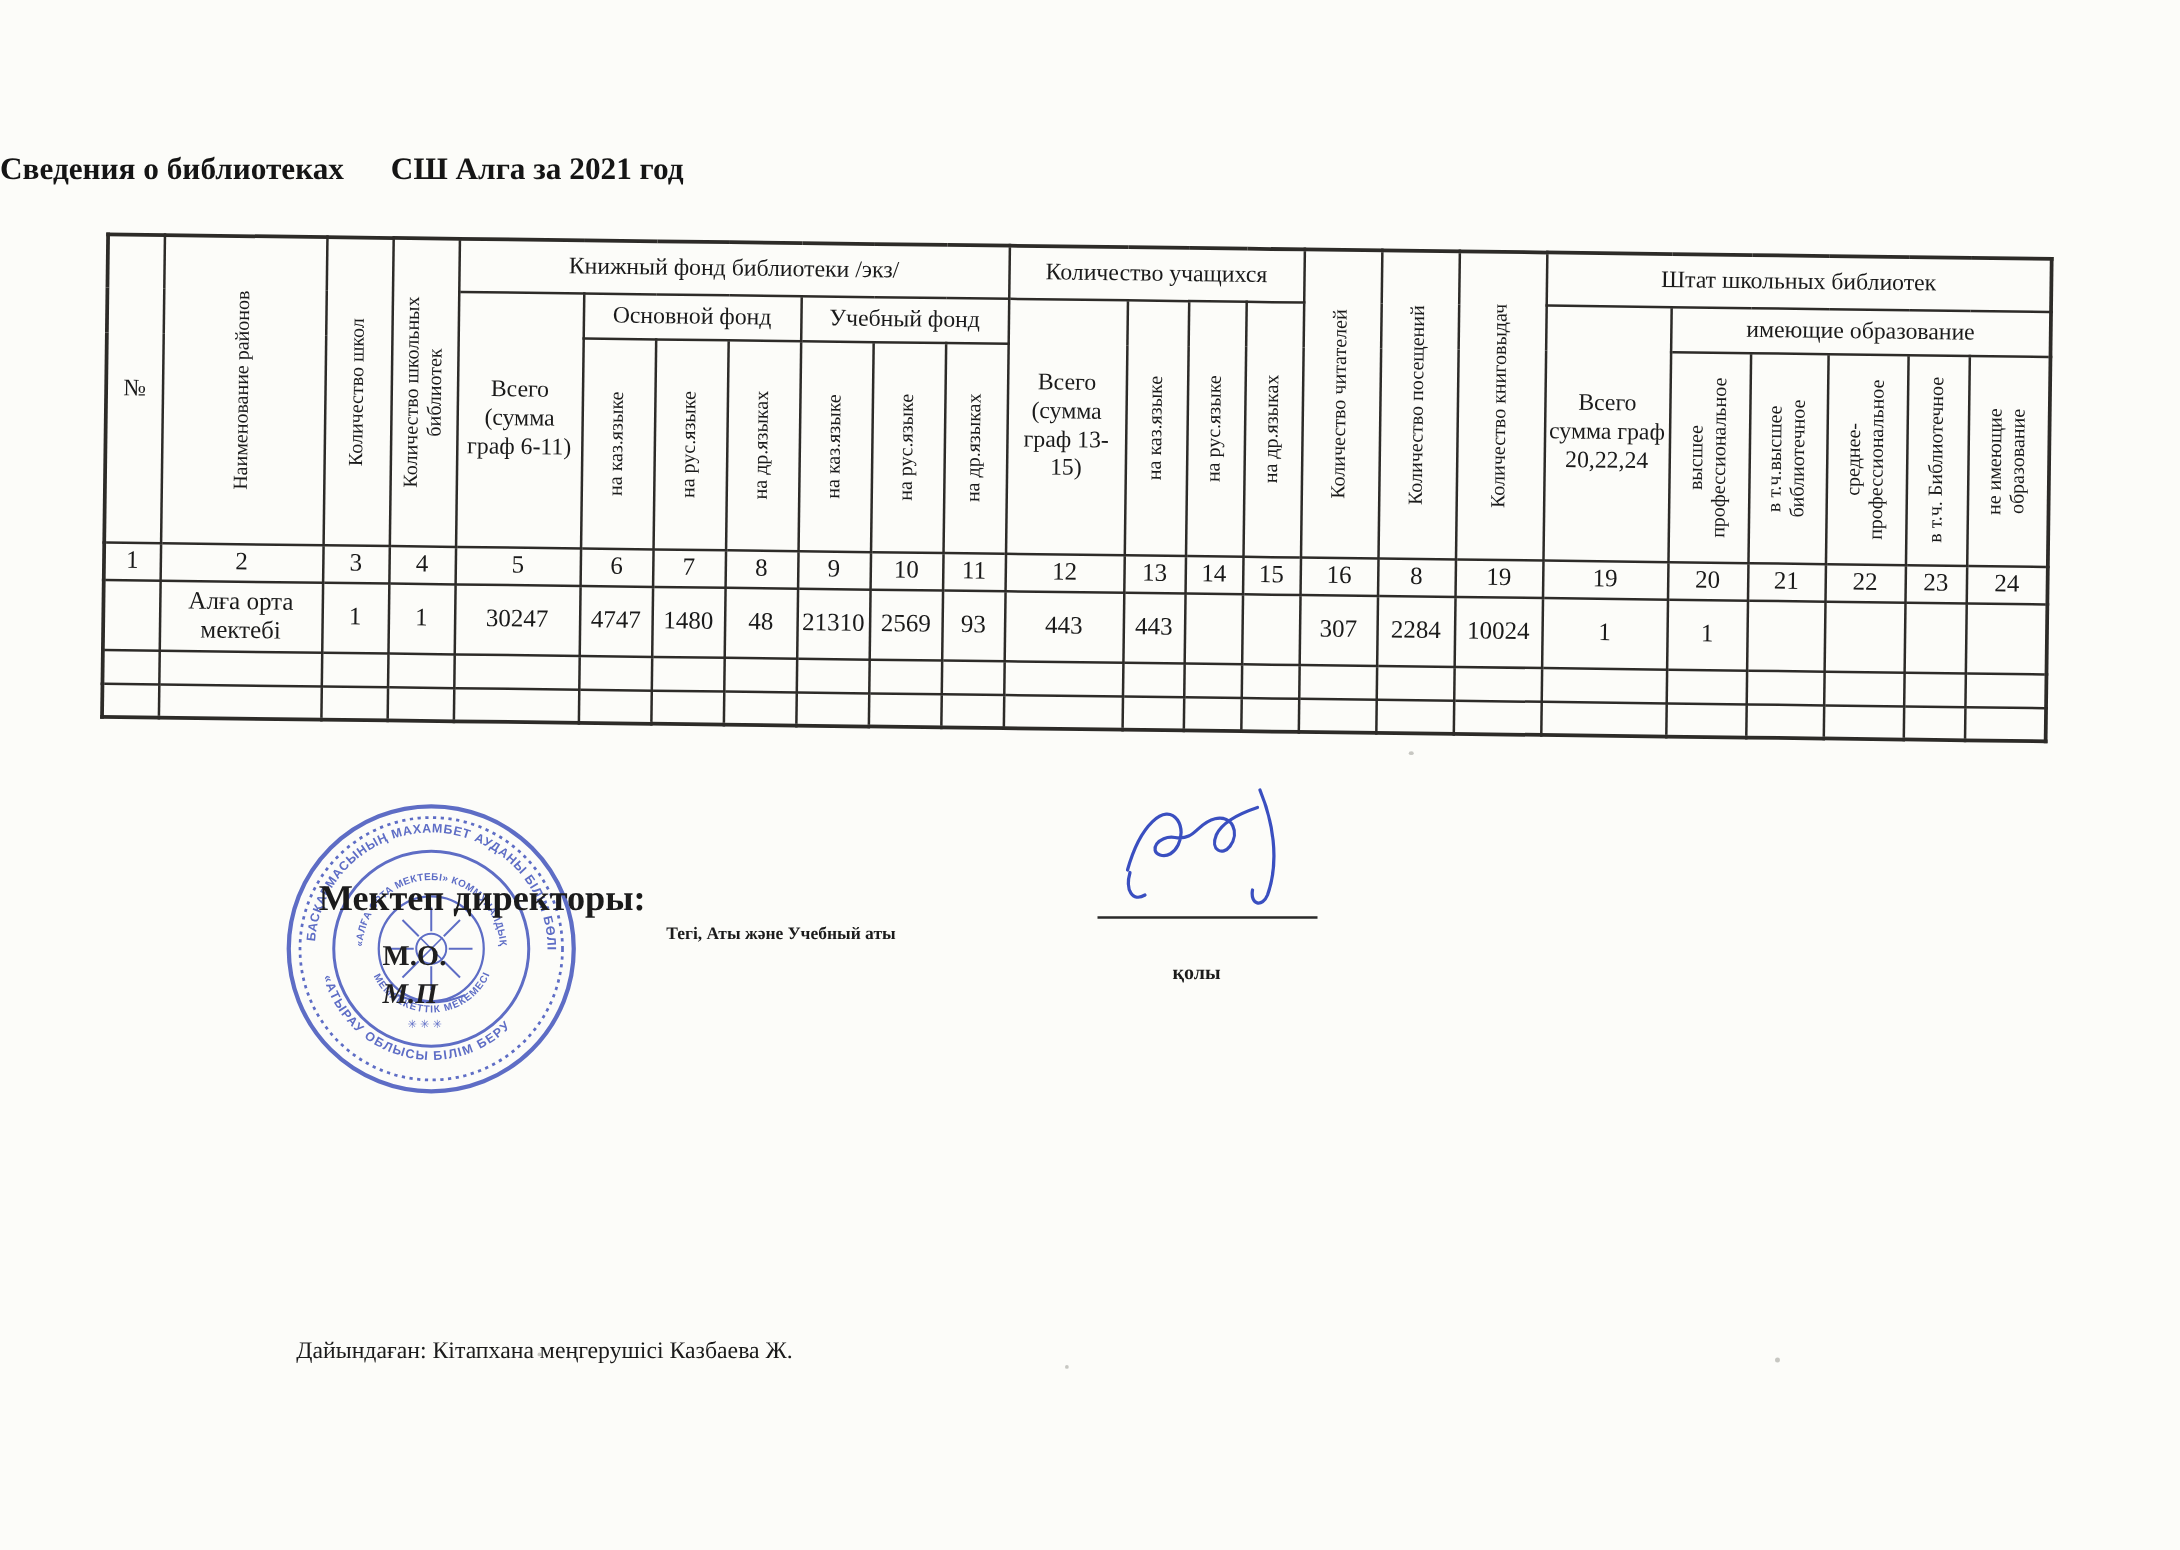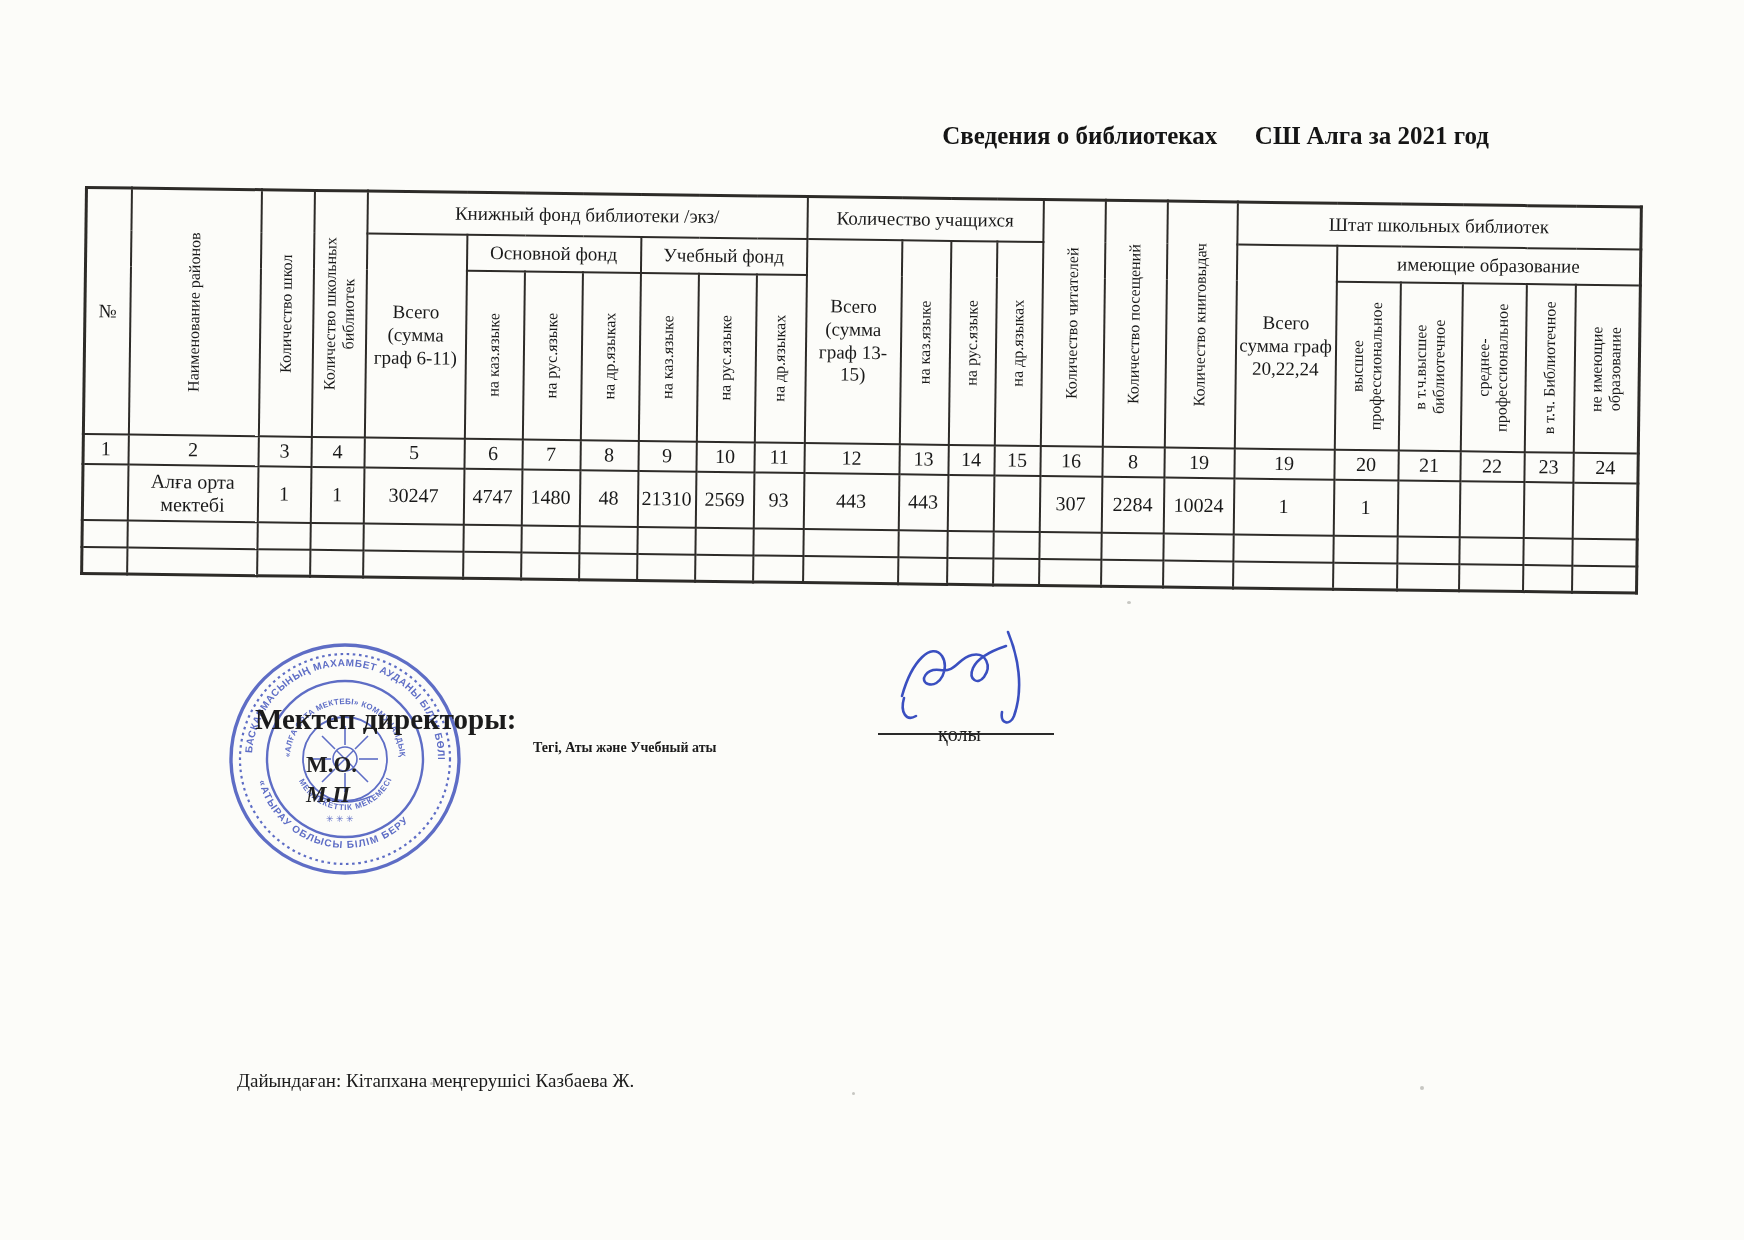--- a/index.html
+++ b/index.html
@@ -9,25 +9,24 @@
   }
   .page{
     position:relative;
     width:1744px;height:1240px;
     background:#fcfcf9;
     overflow:hidden;
     color:#1b1b1b;
   }
   .title{
     position:absolute;left:0;top:122px;width:1470px;
-    text-align:right;
+    text-align:left;
     font-size:25px;font-weight:bold;
     white-space:pre;
     color:#151515;
-    padding-left:19px;
   }
   
   .table-wrap{
     position:absolute;left:85px;top:186px;
     transform:rotate(0.72deg);
     transform-origin:0 0;
   }
   table.lib{
     border-collapse:collapse;
     table-layout:fixed;
@@ -79,22 +78,22 @@
   }
   .name-caption{
     position:absolute;left:533px;top:740px;
     font-size:14px;font-weight:bold;
   }
   .sign-line{
     position:absolute;left:878px;top:680px;width:176px;height:53px;
     border-bottom:2px solid #2a2a2a;z-index:4;
   }
   .sign-caption{
-    position:absolute;left:938px;top:723px;
-    font-size:20px;font-weight:normal;
+    position:absolute;left:938px;top:770px;
+    font-size:16px;font-weight:bold;
   }
   .signature-svg{
     position:absolute;left:888px;top:622px;z-index:6;
   }
   .seal-mo{
     position:absolute;left:306px;top:752px;
     font-size:23px;font-weight:bold;color:#1f1f1f;z-index:7;text-align:right;
   }
   .seal-mp{
     position:absolute;left:306px;top:782px;

